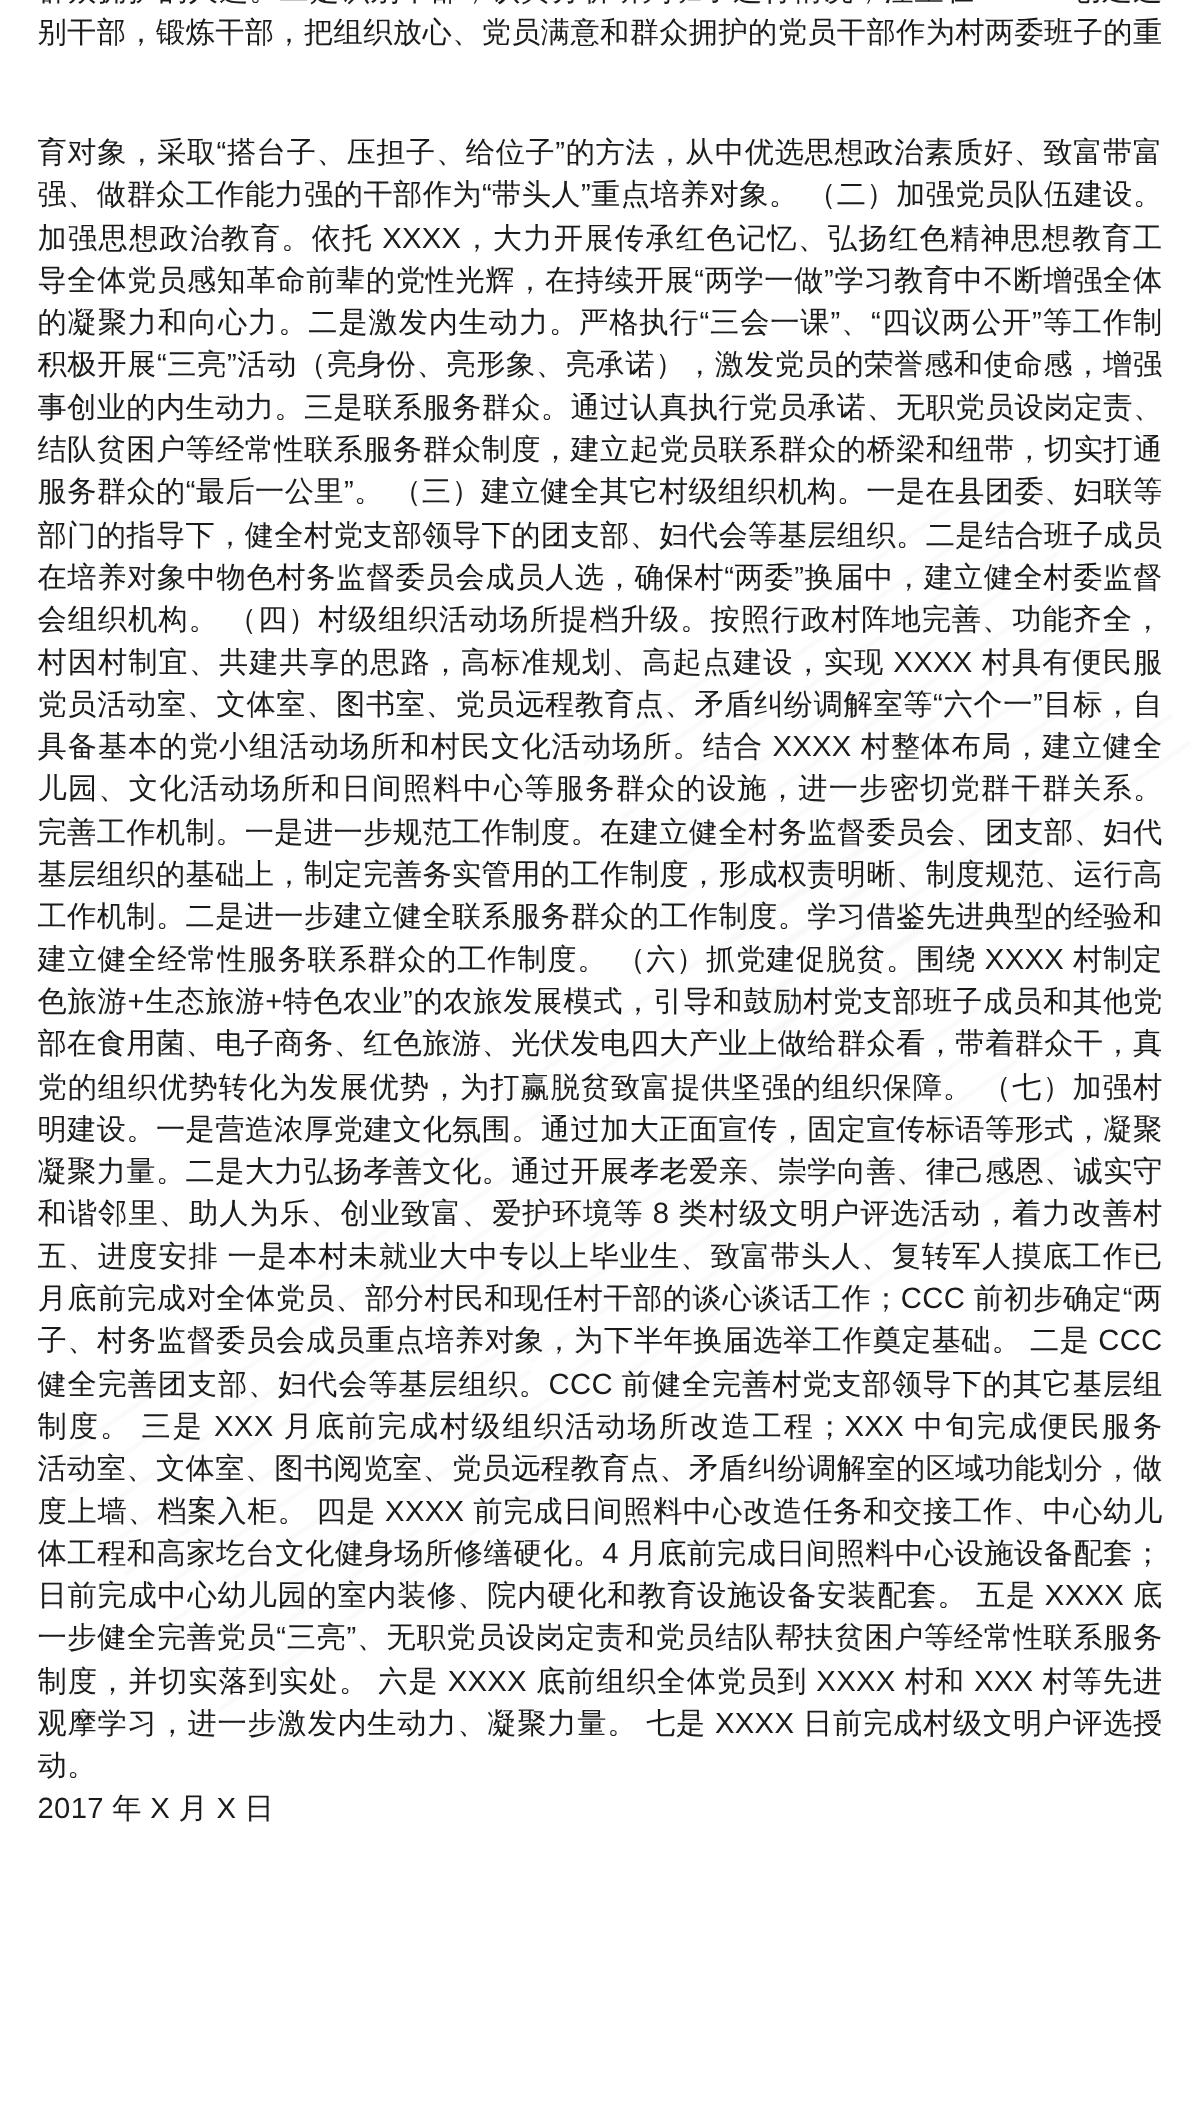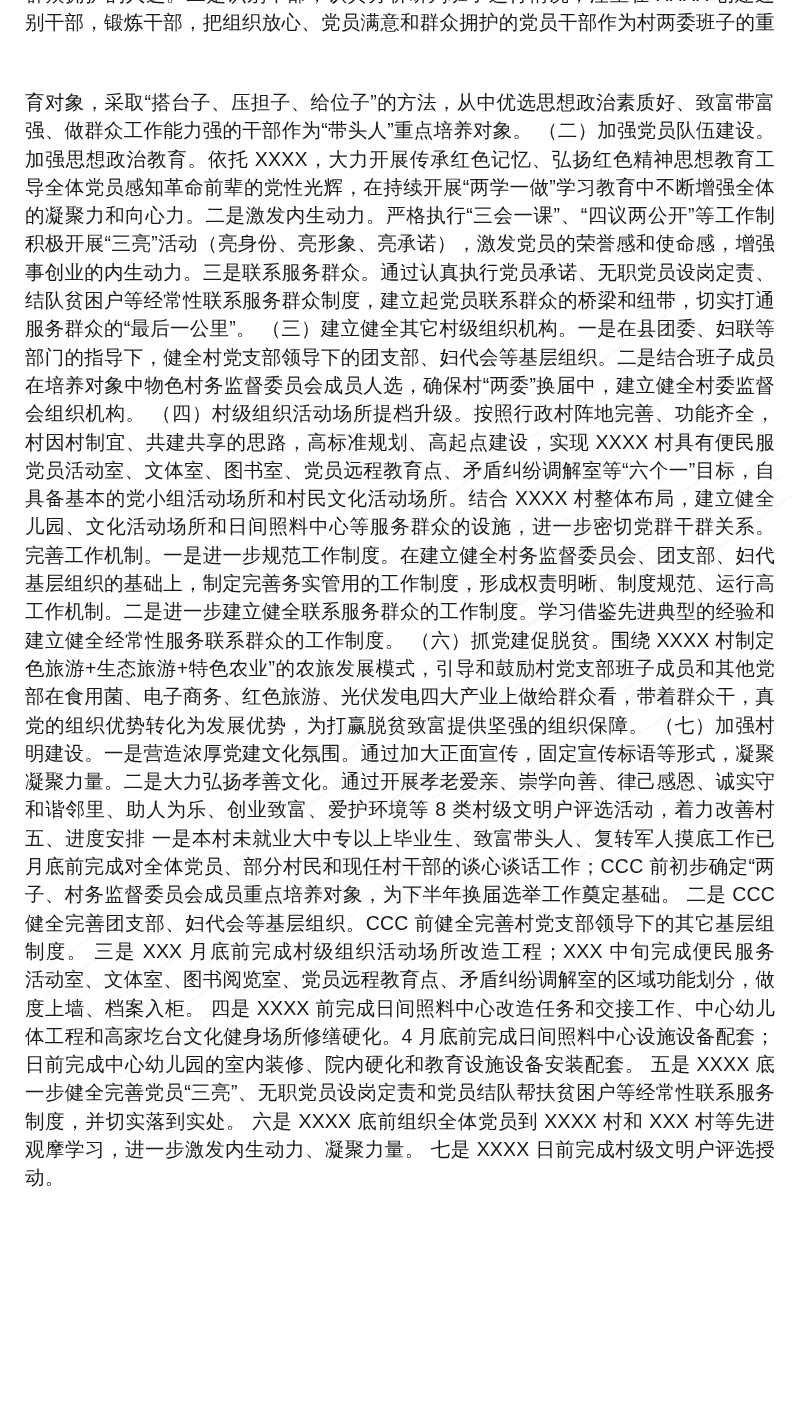--- a/index.html
+++ b/index.html
@@ -89,14 +89,15 @@
       <div class="line fill">健全完善团支部、妇代会等基层组织。CCC 前健全完善村党支部领导下的其它基层组织工作</div>
       <div class="line fill">制度。 三是 XXX 月底前完成村级组织活动场所改造工程；XXX 中旬完成便民服务室、党员</div>
       <div class="line fill">活动室、文体室、图书阅览室、党员远程教育点、矛盾纠纷调解室的区域功能划分，做到制</div>
       <div class="line fill">度上墙、档案入柜。 四是 XXXX 前完成日间照料中心改造任务和交接工作、中心幼儿园主</div>
       <div class="line fill">体工程和高家圪台文化健身场所修缮硬化。4 月底前完成日间照料中心设施设备配套；XXXX</div>
       <div class="line fill">日前完成中心幼儿园的室内装修、院内硬化和教育设施设备安装配套。 五是 XXXX 底前进</div>
       <div class="line fill">一步健全完善党员“三亮”、无职党员设岗定责和党员结队帮扶贫困户等经常性联系服务群众</div>
       <div class="line fill">制度，并切实落到实处。 六是 XXXX 底前组织全体党员到 XXXX 村和 XXX 村等先进典型村</div>
       <div class="line fill">观摩学习，进一步激发内生动力、凝聚力量。 七是 XXXX 日前完成村级文明户评选授牌活</div>
       <div class="line">动。</div>
+      <div class="line">2017 年 X 月 X 日</div>
     </div>
 </div>
 
 </body></html>

